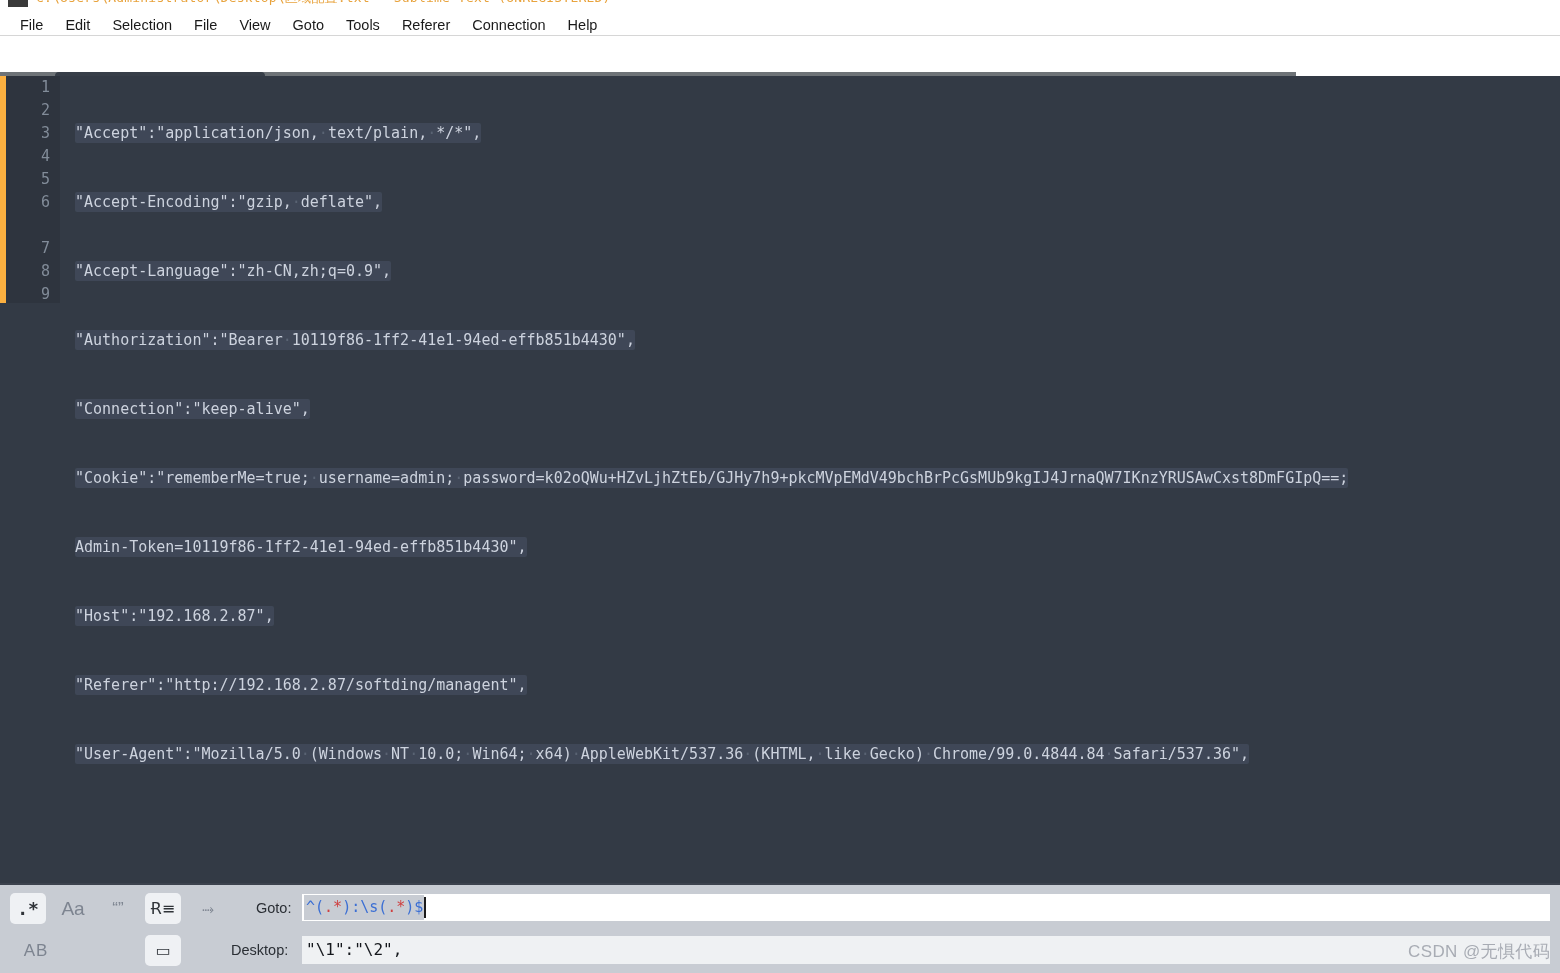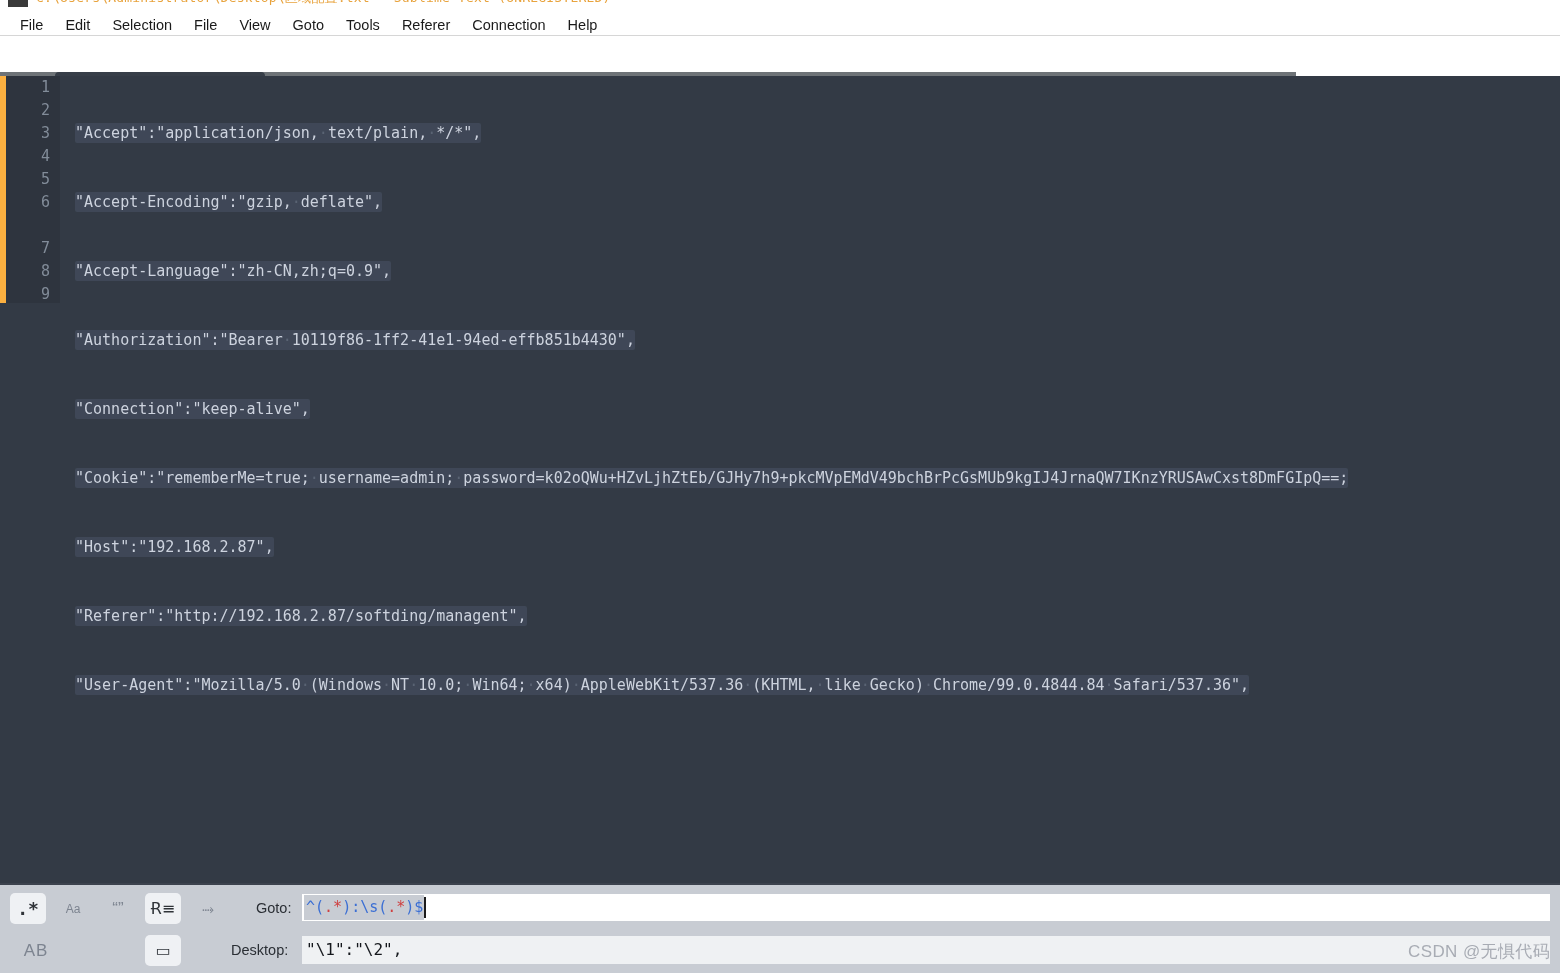--- a/index.html
+++ b/index.html
@@ -189,21 +189,21 @@
     font-size: 17px;
     font-family: "Liberation Sans", sans-serif;
     cursor: default;
     user-select: none;
   }
   .fbtn.on {
     background: #eff1f4;
     color: #2f3338;
   }
   .fbtn.regex { left: 10px; top: 7px; font-family: "DejaVu Sans Mono", monospace; font-weight: bold; font-size: 18px; }
-  .fbtn.case  { left: 55px; top: 7px; font-size: 12px; }
+  .fbtn.case  { left: 55px; top: 7px; font-size: 19px; }
   .fbtn.word  { left: 100px; top: 7px; font-size: 17px; }
   .fbtn.wrap  { left: 145px; top: 7px; font-size: 16px; font-family: "DejaVu Sans", sans-serif;}
   .fbtn.insel { left: 190px; top: 7px; font-size: 15px; }
   .fbtn.preserve { left: 18px; top: 5px; font-size: 17px; letter-spacing: 1px; }
   .fbtn.highlight { left: 145px; top: 5px; font-size: 16px; }
 
   .fp-label {
     position: absolute;
     font-size: 14.5px;
     color: #2a2e34;
@@ -315,20 +315,21 @@
     <div class="lineno" style="top:207px">9</div>
   </div>
 
   <div id="code">
     <div class="cl"><span class="sel">"Accept":"application/json,<span class="dot">·</span>text/plain,<span class="dot">·</span>*/*",</span></div>
     <div class="cl"><span class="sel">"Accept-Encoding":"gzip,<span class="dot">·</span>deflate",</span></div>
     <div class="cl"><span class="sel">"Accept-Language":"zh-CN,zh;q=0.9",</span></div>
     <div class="cl"><span class="sel">"Authorization":"Bearer<span class="dot">·</span>10119f86-1ff2-41e1-94ed-effb851b4430",</span></div>
     <div class="cl"><span class="sel">"Connection":"keep-alive",</span></div>
     <div class="cl"><span class="sel">"Cookie":"rememberMe=true;<span class="dot">·</span>username=admin;<span class="dot">·</span>password=k02oQWu+HZvLjhZtEb/GJHy7h9+pkcMVpEMdV49bchBrPcGsMUb9kgIJ4JrnaQW7IKnzYRUSAwCxst8DmFGIpQ==;</span></div>
+    <div class="cl"><span class="sel">Admin-Token=10119f86-1ff2-41e1-94ed-effb851b4430",</span></div>
     <div class="cl"><span class="sel">"Host":"192.168.2.87",</span></div>
     <div class="cl"><span class="sel">"Referer":"http://192.168.2.87/softding/managent",</span></div>
     <div class="cl"><span class="sel">"User-Agent":"Mozilla/5.0<span class="dot">·</span>(Windows<span class="dot">·</span>NT<span class="dot">·</span>10.0;<span class="dot">·</span>Win64;<span class="dot">·</span>x64)<span class="dot">·</span>AppleWebKit/537.36<span class="dot">·</span>(KHTML,<span class="dot">·</span>like<span class="dot">·</span>Gecko)<span class="dot">·</span>Chrome/99.0.4844.84<span class="dot">·</span>Safari/537.36",</span></div>
   </div>
 </div>
 
 <div id="findpanel">
 
   <div class="fp-row" id="fp-row1">
     <div class="fbtn regex on">.*</div>

